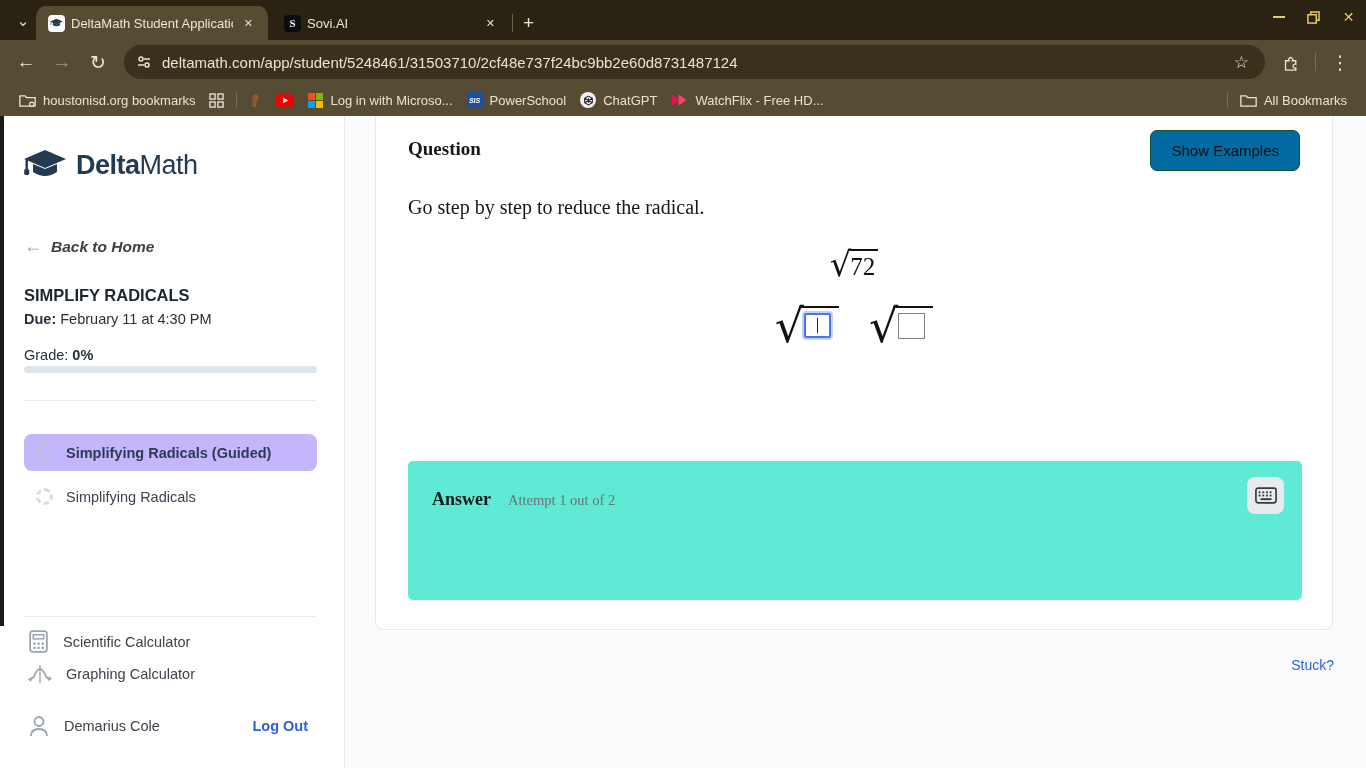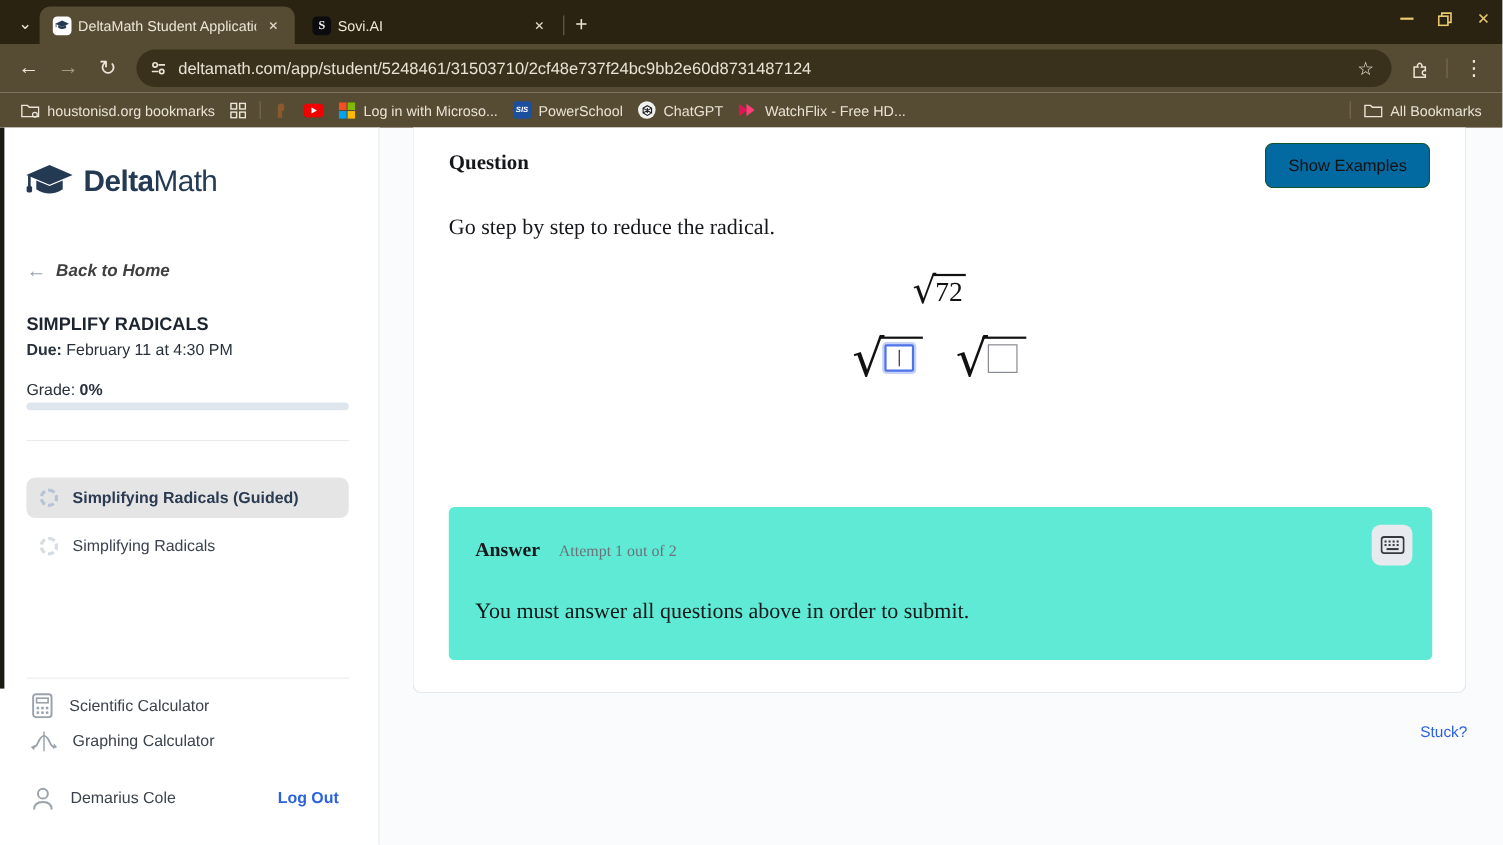--- a/index.html
+++ b/index.html
@@ -54,21 +54,21 @@
   .back-home { position:absolute; left:24px; top:120px; display:flex; align-items:center; gap:9px; cursor:pointer; }
   .back-arrow { color:#9aa2ac; font-size:18px; }
   .back-label { color:#404040; font-weight:bold; font-size:15.5px;font-style:italic; }
   .asn-title { position:absolute; left:24px; top:170px; font-size:16.5px; font-weight:bold; color:#1d2630; }
   .asn-due { position:absolute; left:24px; top:195px; font-size:14.5px; color:#27303b; }
   .asn-grade { position:absolute; left:24px; top:231px; font-size:14.5px; color:#27303b; }
   .progress { position:absolute; left:24px; top:250px; width:293px; height:7px; background:#dfe5ec; border-radius:4px; }
   .sdiv { position:absolute; left:24px; width:293px; height:1px; background:#eaeaea; }
   .nav-item { position:absolute; left:24px; width:293px; height:37px; border-radius:8px; display:flex; align-items:center;
               gap:13px; padding:0 12px; cursor:pointer; font-size:14.5px; color:#3a4450; }
-  .nav-item.active { background:#e5e5e5; color:#2b3b52; font-weight:bold; }
+  .nav-item.active { background:#c4b5fd; color:#2b3b52; font-weight:bold; }
   .dash-circle { width:17px; height:17px; border:3px dashed #b7c4d6; border-radius:50%; flex:none; }
   .nav-item:not(.active) .dash-circle { border-color:#d8dde3; }
   .tool-item { position:absolute; left:28px; display:flex; align-items:center; gap:14px; font-size:14.5px; color:#3c434b; cursor:pointer; }
   .user-row { position:absolute; left:28px; top:598px; right:36px; display:flex; align-items:center; gap:14px; font-size:14.5px; color:#3c434b; }
   .logout { margin-left:auto; color:#2c62e0; font-weight:bold; cursor:pointer; }
 
   .main { flex:1; position:relative; }
   .card { position:absolute; left:30px; top:0; width:958px; height:514px; background:#fff;
           border:1px solid #e3e6ea; border-top:none; border-radius:0 0 8px 8px; }
   .q-label { position:absolute; left:32px; top:22px; font-size:19px; font-weight:bold; color:#15171a; }
@@ -358,19 +358,18 @@
                 <rect x="12" y="4.5" width="2" height="2"></rect>
                 <rect x="16" y="4.5" width="2" height="2"></rect>
                 <rect x="4" y="8" width="2" height="2"></rect>
                 <rect x="8" y="8" width="2" height="2"></rect>
                 <rect x="12" y="8" width="2" height="2"></rect>
                 <rect x="16" y="8" width="2" height="2"></rect>
                 <rect x="6" y="12" width="12" height="2"></rect>
               </g>
           </svg>
         </button>
-        <div class="ans-msg serif">You must answer all questions above in order to submit.</div>
       </div>
     </div>
 
     <div class="stuck">Stuck?</div>
   </div>
 </div>
 
 </body></html>

